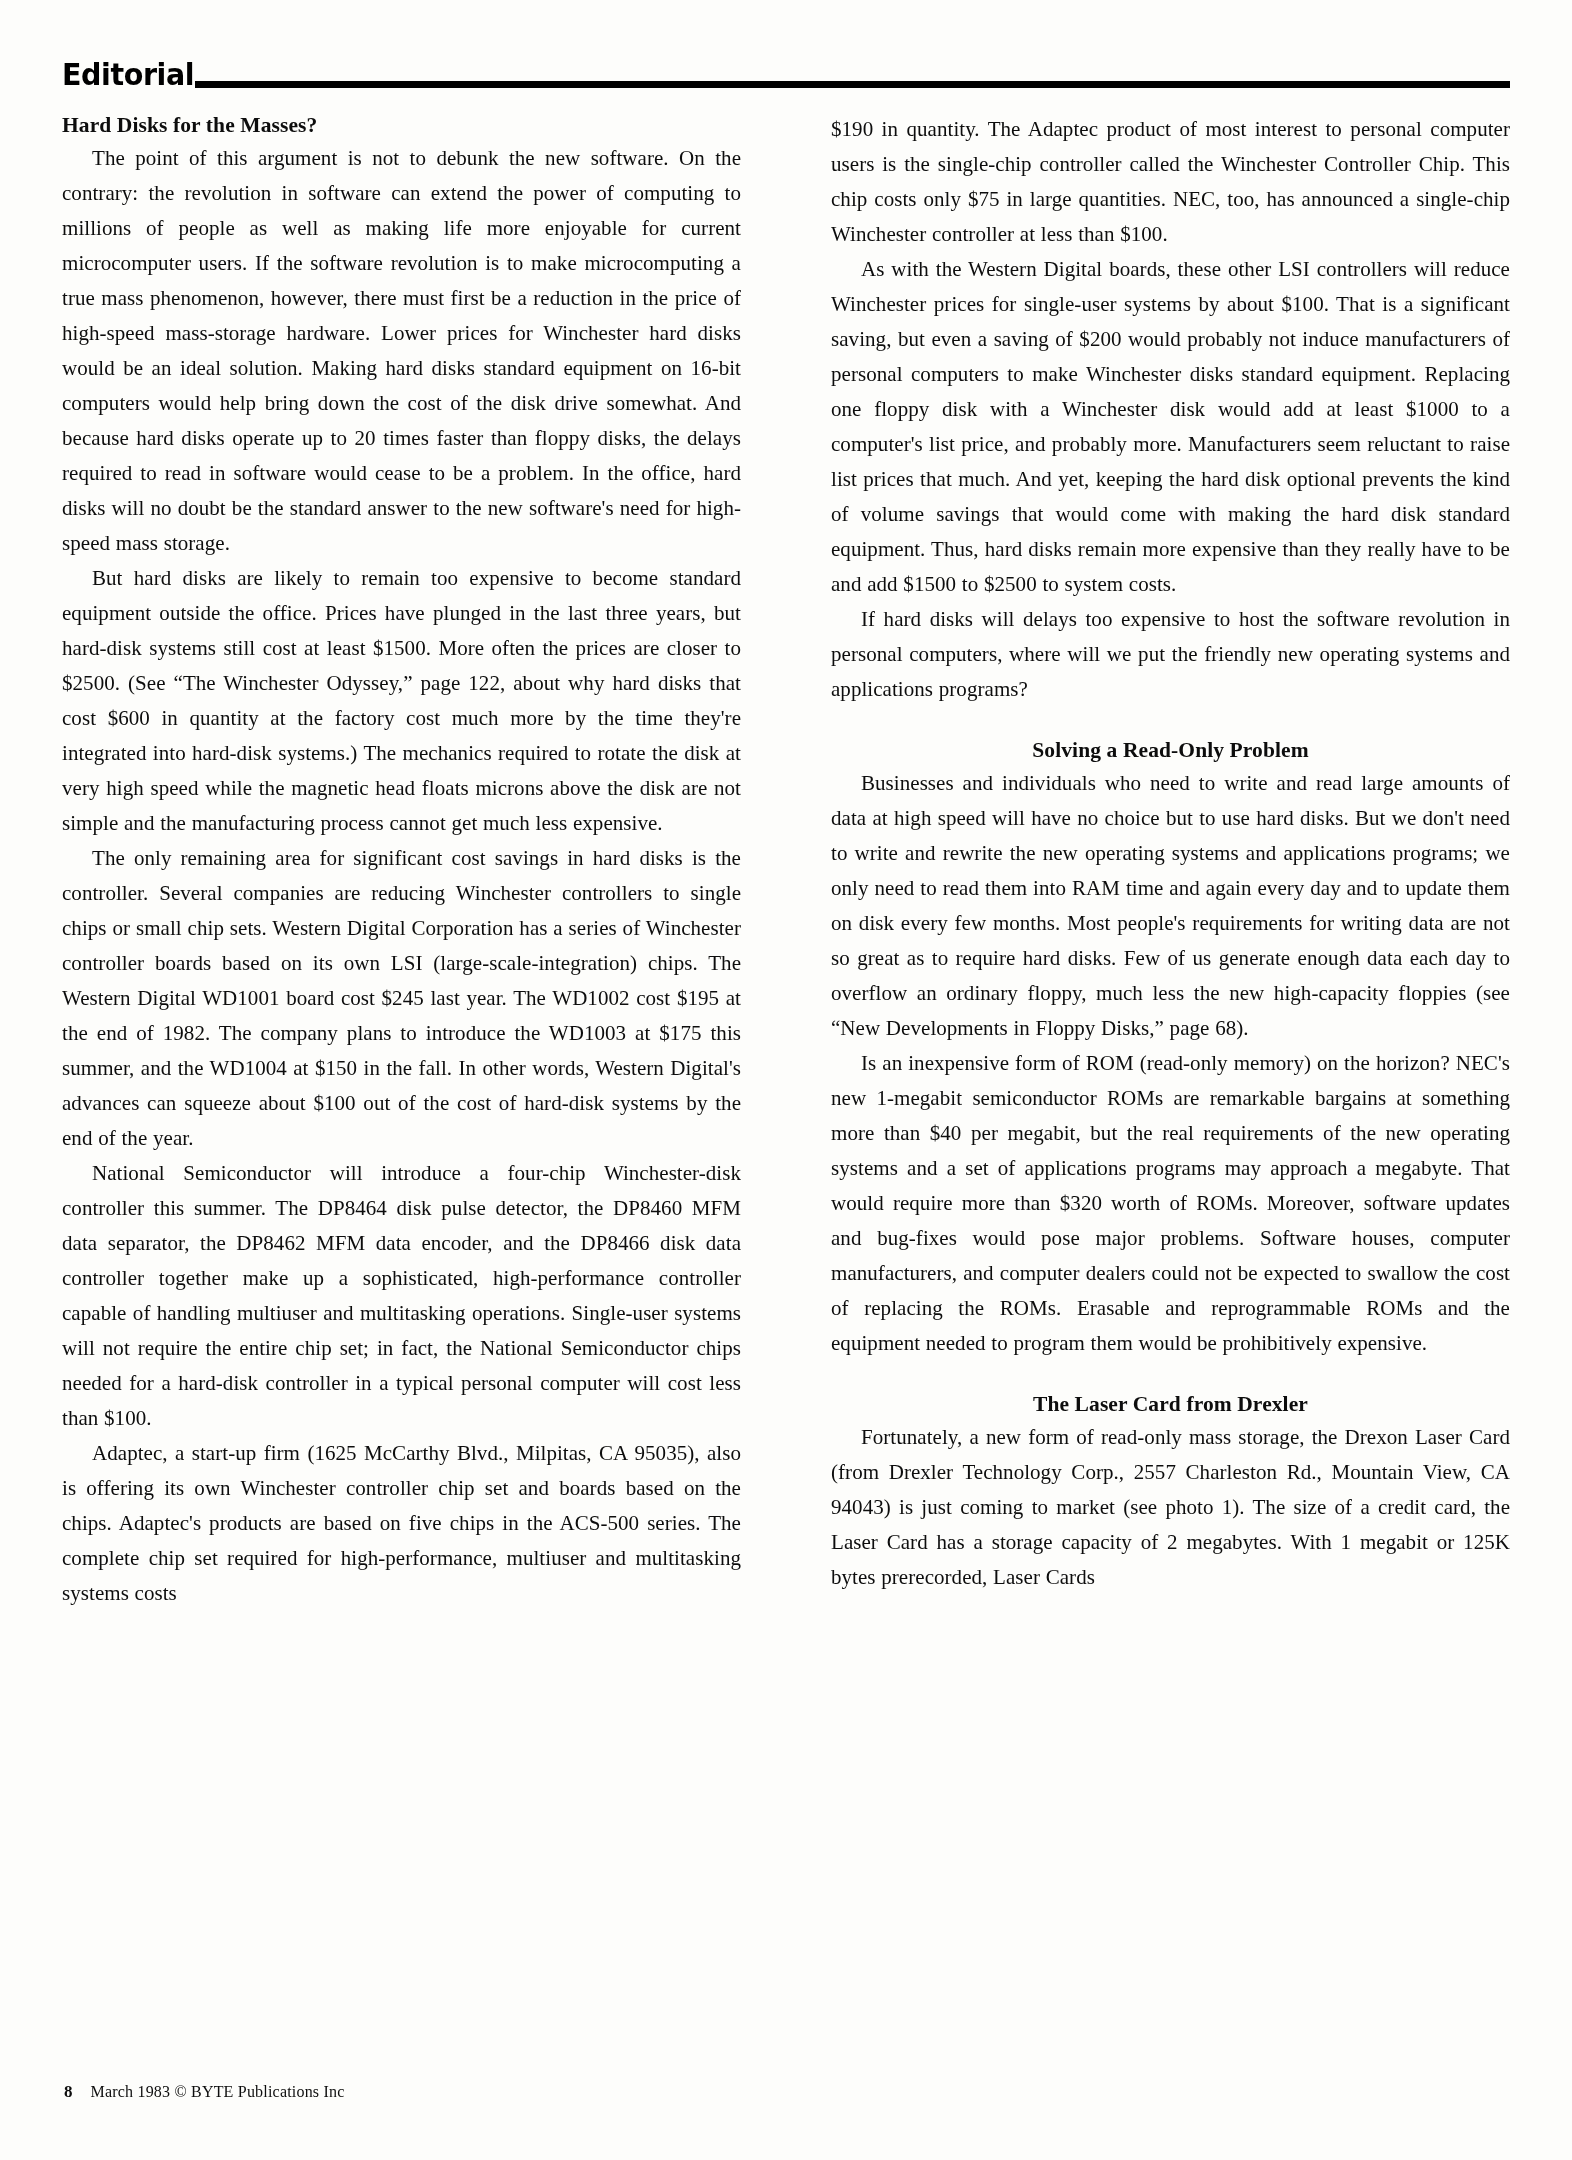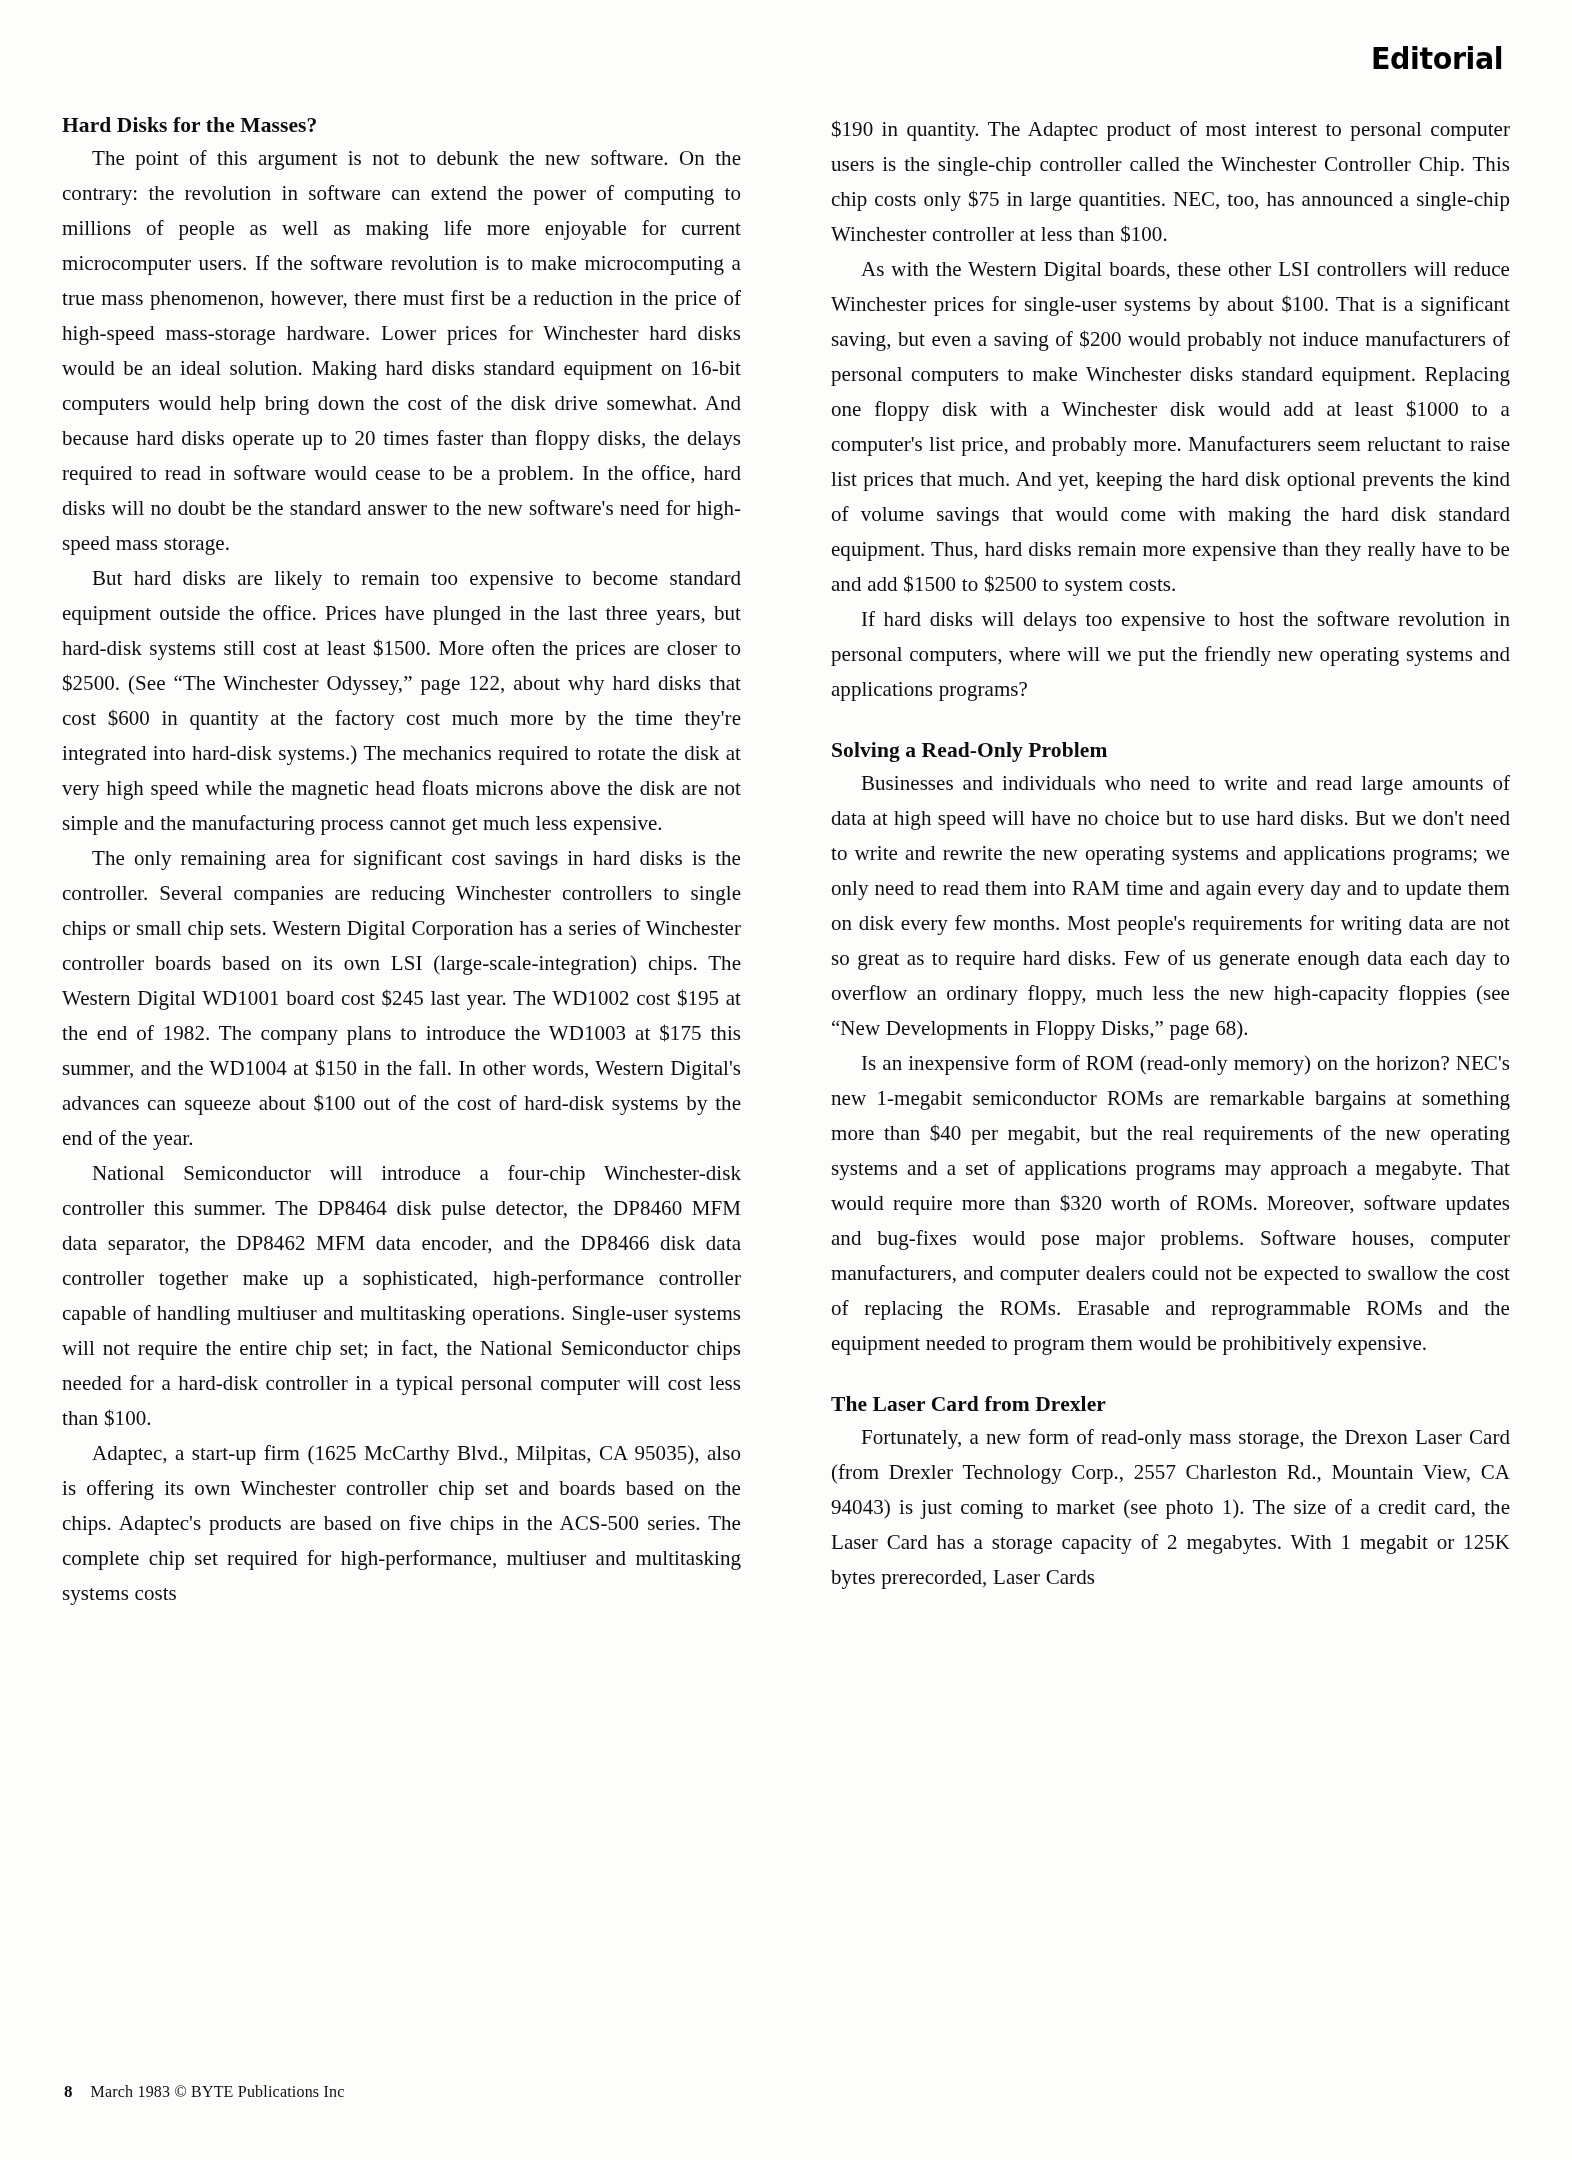--- a/index.html
+++ b/index.html
@@ -23,21 +23,20 @@
 
   
   .masthead {
     position: absolute;
     left: 62px;
     top: 44px;
     right: 62px;
     height: 48px;
     display: flex;
     align-items: flex-end;
-    flex-direction: column;
   }
   .masthead-title {
     font-family: "DejaVu Sans", sans-serif;
     font-weight: bold;
     font-size: 30px;
     letter-spacing: -0.4px;
     line-height: 1;
     color: #000;
     white-space: nowrap;
     transform: scaleX(0.95);
@@ -68,20 +67,21 @@
   h2.subhead {
     font-family: "Liberation Serif", serif;
     font-weight: bold;
     font-size: 21.5px;
     line-height: 1.26;
     margin: 0 0 2px 0;
     letter-spacing: 0.1px;
   }
   h2.subhead.spaced {
     margin-top: 30px;
+    text-align: center;
   }
   p.body {
     margin: 0;
     font-size: 21px;
     line-height: 35px;
     text-align: justify;
     text-indent: 30px;
     letter-spacing: 0.05px;
     word-spacing: 0.4px;
     hyphens: none;

